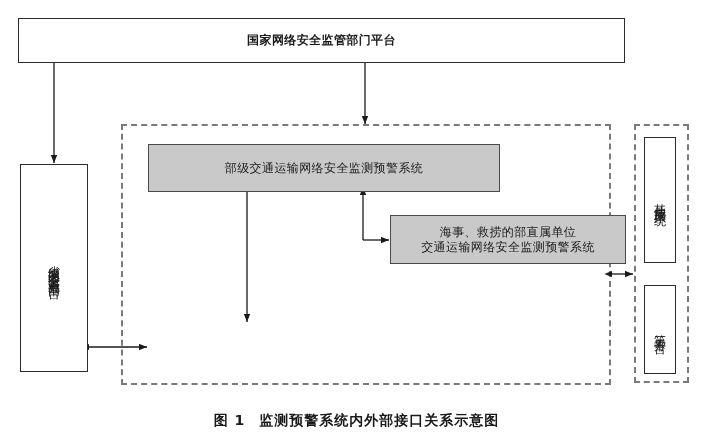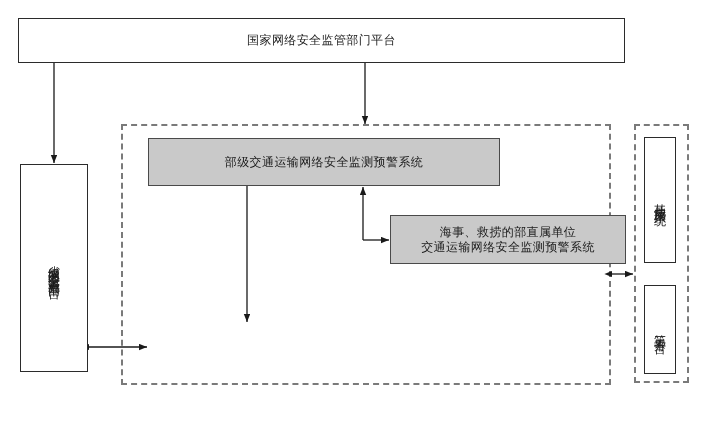--- a/index.html
+++ b/index.html
@@ -112,40 +112,43 @@
     <line x1="247" y1="186" x2="247" y2="322" stroke="#1a1a1a" stroke-width="1.3" marker-start="url(#arrowStart)" marker-end="url(#arrowEnd)"></line>
 
     <polyline points="363,240 363,187" fill="none" stroke="#1a1a1a" stroke-width="1.3" marker-end="url(#arrowEnd)"></polyline>
     <polyline points="363,240 389,240" fill="none" stroke="#1a1a1a" stroke-width="1.3" marker-end="url(#arrowEnd)"></polyline>
 
     <line x1="89" y1="347" x2="147" y2="347" stroke="#1a1a1a" stroke-width="1.3" marker-start="url(#arrowStart)" marker-end="url(#arrowEnd)"></line>
 
     <line x1="612" y1="274" x2="633" y2="274" stroke="#1a1a1a" stroke-width="1.3" marker-start="url(#arrowStart)" marker-end="url(#arrowEnd)"></line>
   </svg>
 
-  <div class="node plain" style="left:18px; top:18px; width:607px; height:45px;">
+  <div class="node plain" style="left:18px; top:18px; width:607px; height:45px;font-weight:bold;">
     <span>国家网络安全监管部门平台</span>
   </div>
 
   <div class="node plain" style="left:20px; top:164px; width:68px; height:208px;">
     <span class="vertical-text">省级网络安全监管部门平台</span>
   </div>
 
-  <div class="node filled" style="left:148px; top:138px; width:352px; height:48px;">
+  <div class="node filled" style="left:148px; top:144px; width:352px; height:48px;">
     <span>部级交通运输网络安全监测预警系统</span>
   </div>
 
   <div class="node filled two-line" style="left:390px; top:215px; width:236px; height:49px;">
     <span class="two-line">海事、救捞的部直属单位
 交通运输网络安全监测预警系统</span>
   </div>
 
 
   <div class="node plain" style="left:644px; top:137px; width:32px; height:126px;">
     <span class="vertical-text">其他应用系统</span>
   </div>
 
   <div class="node plain" style="left:644px; top:285px; width:32px; height:89px;">
     <span class="vertical-text">第三方平台</span>
   </div>
 
+  <div id="caption">
+    <span class="cap-label">图 1</span><span>监测预警系统内外部接口关系示意图</span>
+  </div>
 
 </div>
 
 </body></html>

